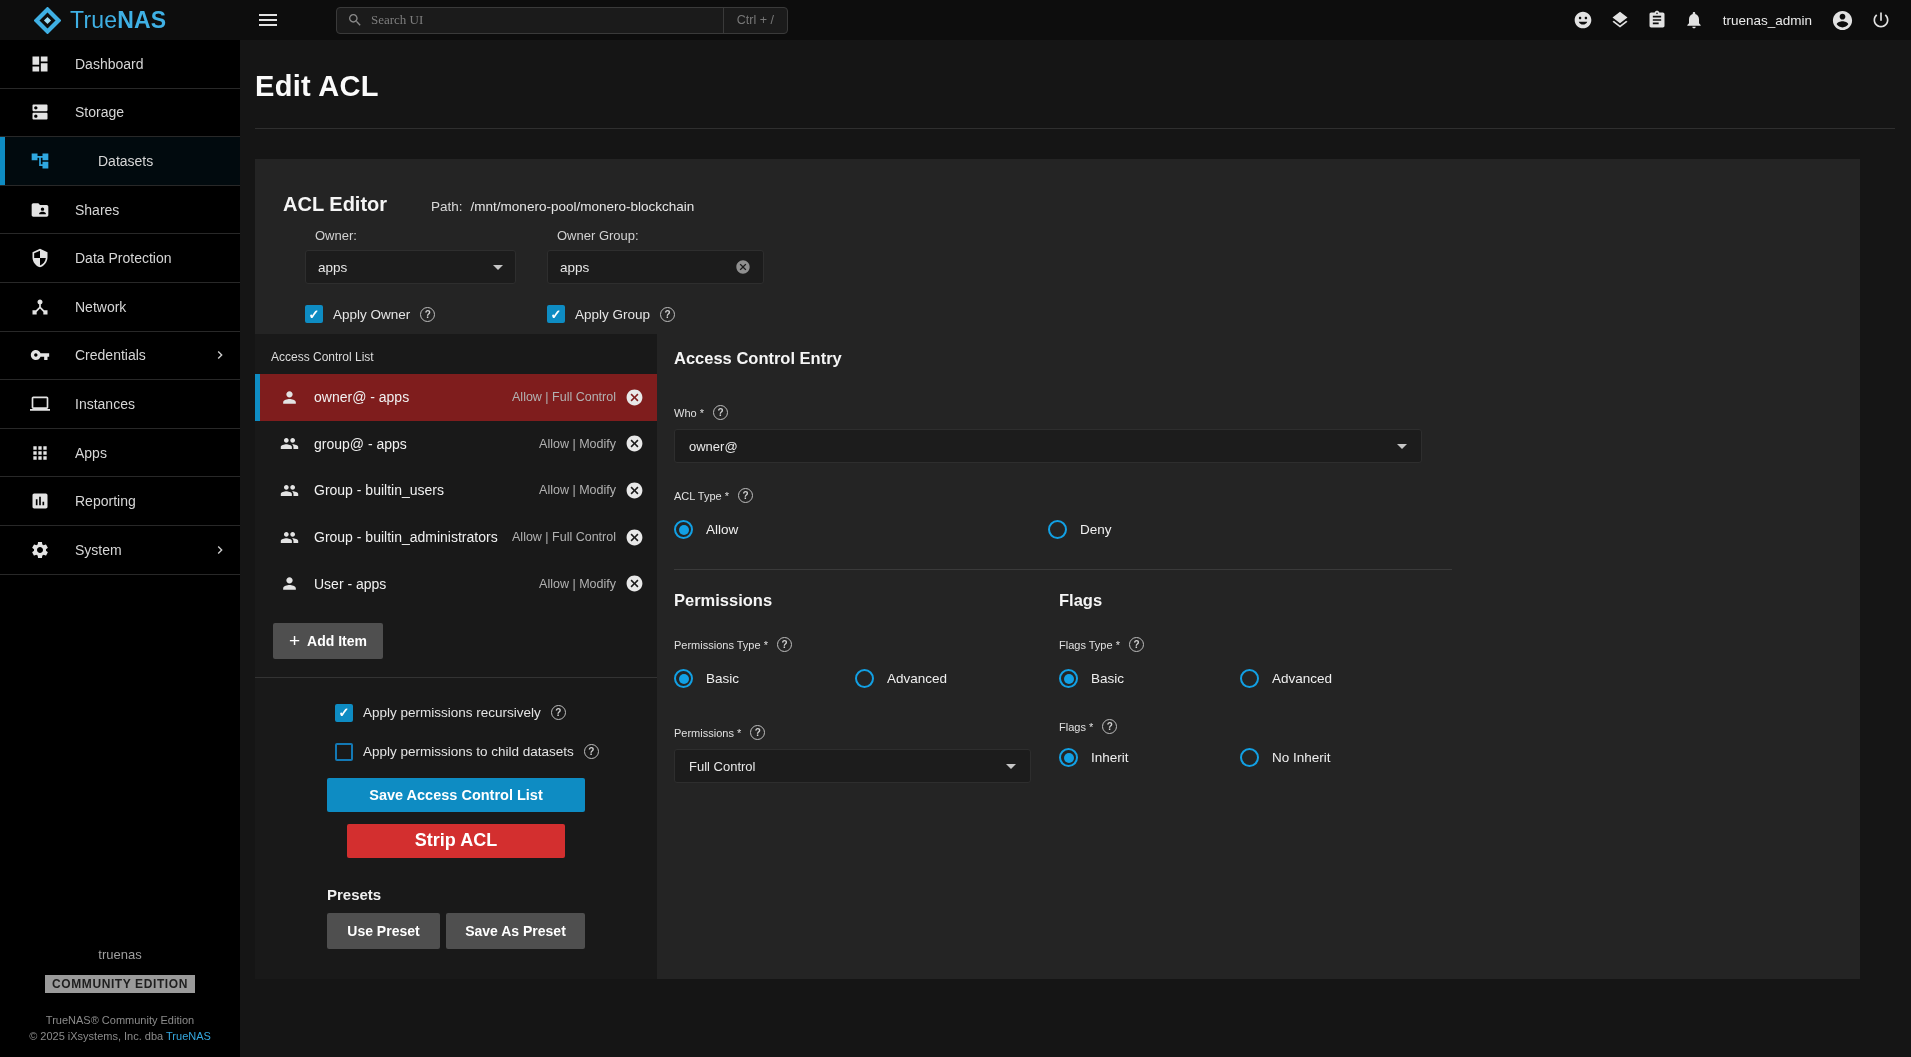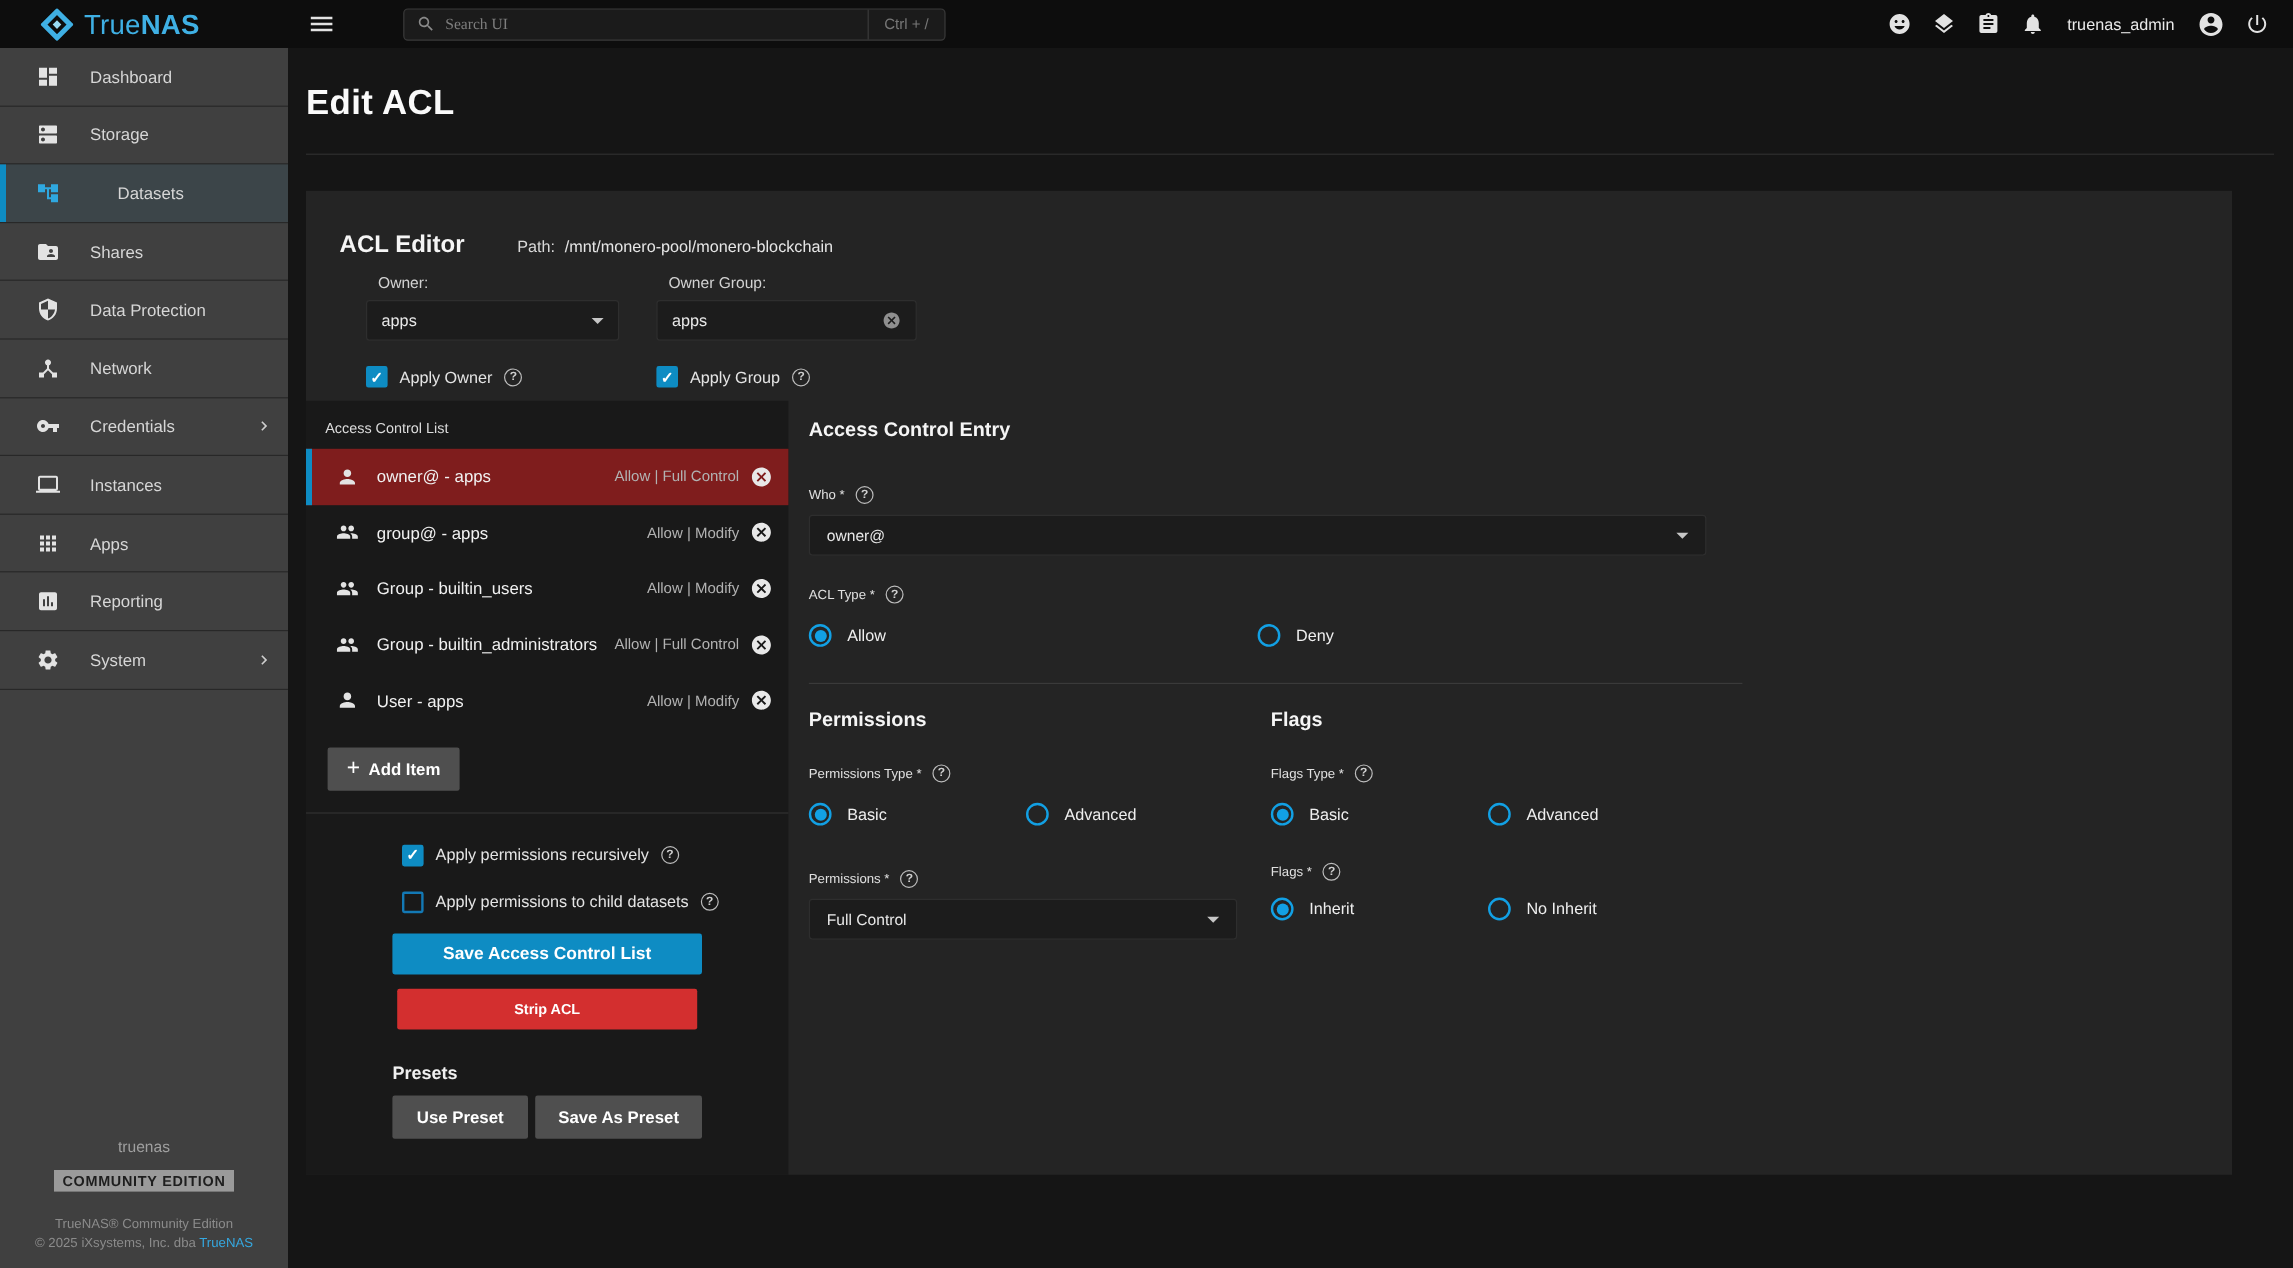--- a/index.html
+++ b/index.html
@@ -26,21 +26,21 @@
     padding:0 13px; color:#777; font-size:12.5px; }
   .top-actions { margin-left:auto; display:flex; align-items:center; gap:17px; padding-right:20px; }
   .top-actions .icon { width:20px; height:20px; cursor:pointer; }
   .top-actions .avatar { width:23px; height:23px; }
   .username { font-size:13.5px; color:#eaeaea; margin:0 2px;text-align:center; }
 
   
   .shell { display:flex; height:1017px; }
 
   
-  .sidebar { width:240px; background:#404040; display:flex; flex-direction:column; flex-shrink:0; }
+  .sidebar { width:240px; background:#000000; display:flex; flex-direction:column; flex-shrink:0; }
   .nav-item { height:48.6px; display:flex; align-items:center; padding:0 12px 0 30px; gap:25px;
     border-bottom:1px solid #282828; font-size:14px; color:#d6d6d6; position:relative; cursor:pointer; }
   .nav-item .nicon { width:20px; height:20px; color:#e3e3e3; }
   .nav-item .chev { width:16px; height:16px; margin-left:auto; color:#cfcfcf; }
   .nav-item.active { background:rgba(14,140,195,0.07);gap:48px; }
   .nav-item.active::before { content:""; position:absolute; left:0; top:0; bottom:0; width:5px; background:#0e8cc3; }
   .nav-item.active .nicon { color:#2fa8e0; }
   .sidebar-footer { margin-top:auto; text-align:center; padding-bottom:12px; }
   .hostname { font-size:13px; color:#9f9f9f; margin-bottom:12px; }
   .edition-badge { display:inline-block; background:#9a9a9a; color:#1e1e1e; font-size:12px;
@@ -95,21 +95,21 @@
   .acl-item .perm { margin-left:auto; font-size:12.5px; color:#b2b2b2; }
   .acl-item .del { width:19px; height:19px; margin-left:9px; color:#e8e8e8; cursor:pointer; }
   .btn { border:none; cursor:pointer; font-family:inherit; font-weight:700; color:#fff;
     display:flex; align-items:center; justify-content:center; border-radius:2px; }
   .btn-add { margin:16px 0 0 18px; width:110px; height:36px; background:#4f4f4f; font-size:14px; gap:7px; }
   .btn-add .plus { font-size:19px; font-weight:400; line-height:1; }
   .panel-divider { border:none; border-top:1px solid #333; margin:18px 0 0 0; }
   .panel-checks { margin:26px 0 0 80px; display:flex; flex-direction:column; gap:21px; }
   .panel-checks .cb-row { margin-top:0; }
   .btn-save { margin:17px auto 0 auto; width:258px; height:34px; background:#0e8cc3; font-size:14.5px; }
-  .btn-strip { margin:12px auto 0 auto; width:250px; height:34px; background:#d32f2f; font-size:12px; }
+  .btn-strip { margin:12px auto 0 auto; width:218px; height:34px; background:#d32f2f; font-size:18px; }
   .presets-title { margin:28px 0 0 72px; font-size:15px; font-weight:700; color:#f0f0f0; }
   .preset-row { margin:10px 0 0 72px; display:flex; gap:6px; }
   .btn-preset1 { width:113px; height:36px; background:#4f4f4f; font-size:14px; }
   .btn-preset2 { width:139px; height:36px; background:#4f4f4f; font-size:14px; }
 
   
   .ace-panel { flex:1; padding:15px 0 0 17px; }
   .ace-title { font-size:16.5px; font-weight:700; color:#f5f5f5; margin:0; }
   .sec-title { font-size:16.5px; font-weight:700; color:#f5f5f5; margin:0; }
   .small-label { display:flex; align-items:center; gap:9px; font-size:11px; color:#e0e0e0; }

